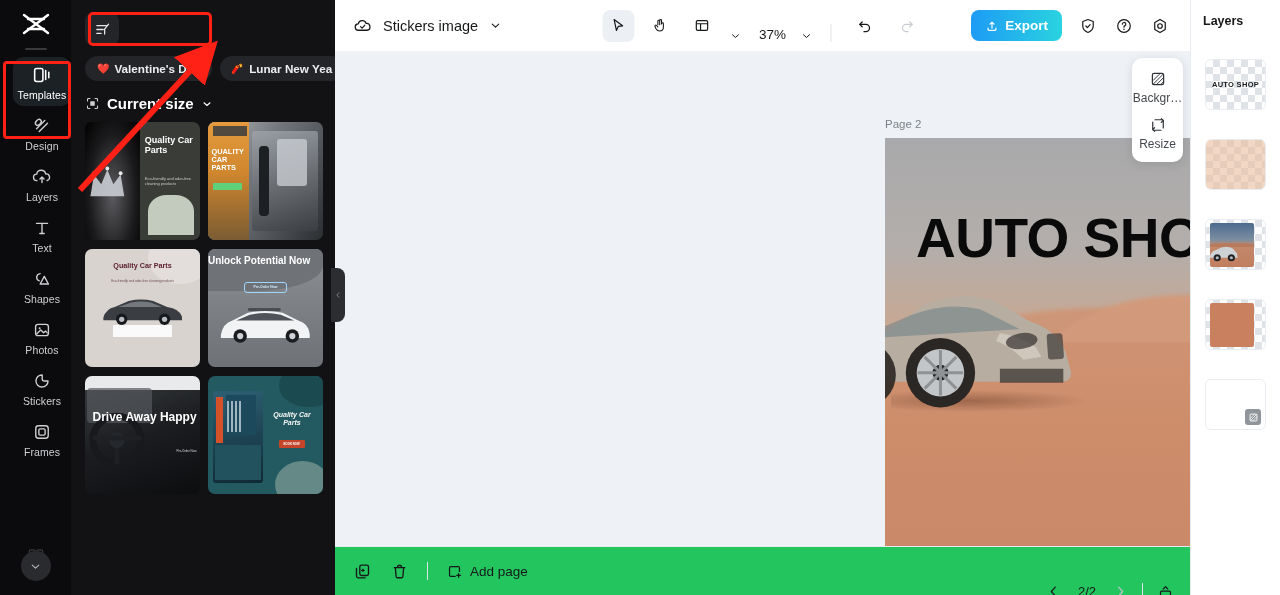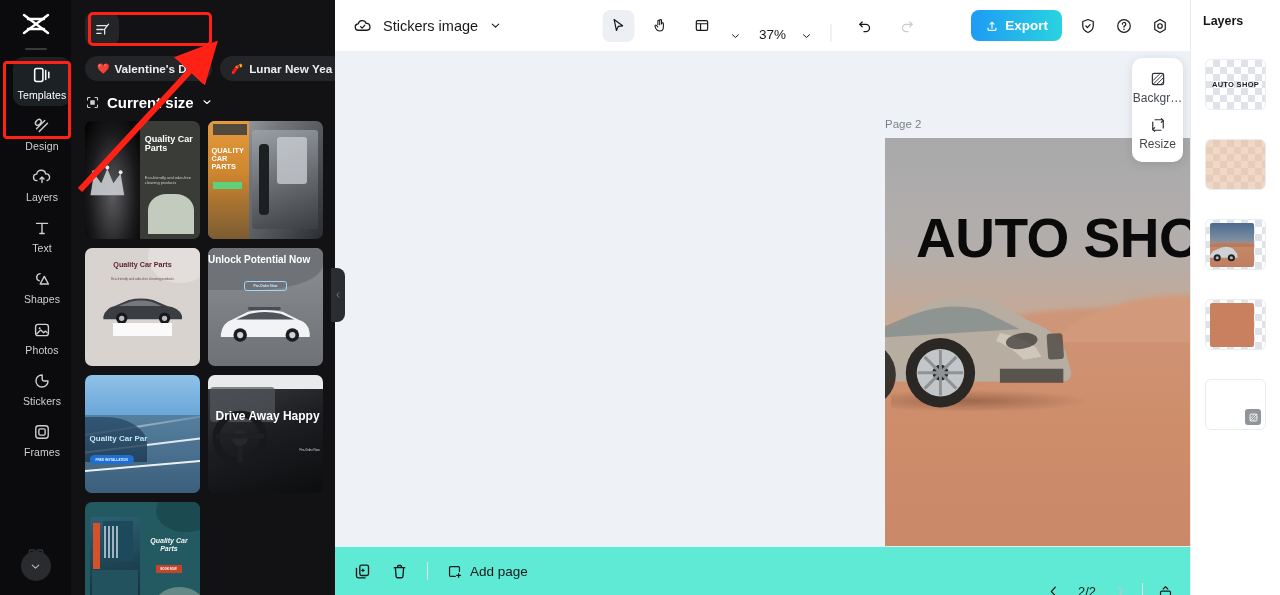--- a/index.html
+++ b/index.html
@@ -149,21 +149,21 @@
     padding: 7px 0; display: flex; flex-direction: column; align-items: center; gap: 2px;
   }
   .mini-item {
     width: 46px; padding: 5px 0 4px; display: flex; flex-direction: column;
     align-items: center; gap: 3px; border-radius: 7px; cursor: pointer;
   }
   .mini-item .ml { font-size: 12px; color: #44484d; }
 
   
   .bottombar {
-    height: 49px; flex: 0 0 49px; background: #5eead4; border-top: 1px solid #e7eaee;
+    height: 49px; flex: 0 0 49px; background: #22c55e; border-top: 1px solid #e7eaee;
     display: flex; align-items: center; padding: 0 16px 0 18px;
   }
   .bb-left { display: flex; align-items: center; gap: 18px; }
   .addpage { display: flex; align-items: center; gap: 7px; cursor: pointer; }
   .addpage .al { font-size: 13.5px; color: #17181a; }
   .bb-right { margin-left: auto; display: flex; align-items: center; gap: 12px; margin-top: 41px; }
   .pg-count { font-size: 13px; color: #17181a; min-width: 28px; text-align: center; }
 
   
   .layers {
@@ -373,30 +373,20 @@
           <path d="M4 30 Q6 18 16 15 L32 7 Q50 3 68 7 L84 15 Q95 18 96 29 L96 33 L4 33 Z" fill="#f2f3f4"></path>
           <path d="M20 15 L34 9 Q50 5.5 66 9 L80 15 Z" fill="#50545a"></path>
           <rect x="32" y="2" width="34" height="3" rx="1.4" fill="#4a4e53"></rect>
           <circle cx="24" cy="31" r="7" fill="#1b1d20"></circle>
             <circle cx="24" cy="31" r="3.2" fill="#cfd2d6"></circle>
           <circle cx="78" cy="31" r="7" fill="#1b1d20"></circle>
             <circle cx="78" cy="31" r="3.2" fill="#cfd2d6"></circle>
         </svg>
       </div>
 
-      <div class="thumb">
-        <div style="position:absolute;inset:0;background:linear-gradient(180deg,#8ec2e8 0%,#6ba6d8 34%,#3f6f9e 60%,#2d5274 100%)"></div>
-        <div style="position:absolute;left:0;top:34%;width:100%;height:66%;background:linear-gradient(180deg,#56809f 0%,#3b5f7c 100%)"></div>
-        <div style="position:absolute;left:-20%;top:42%;width:150%;height:60%;background:linear-gradient(90deg,rgba(255,255,255,.75),rgba(255,255,255,0));height:2px;transform:rotate(-9deg)"></div>
-        <div style="position:absolute;left:-10%;top:58%;width:140%;height:2px;background:rgba(255,255,255,.85);transform:rotate(-7deg)"></div>
-        <div style="position:absolute;left:-10%;top:76%;width:140%;height:2.4px;background:rgba(255,255,255,.9);transform:rotate(-5deg)"></div>
-        <div style="position:absolute;left:-6%;top:36%;width:60%;height:38%;background:linear-gradient(180deg,#2d4f6e,#203c55);border-radius:0 60% 0 0;opacity:.85"></div>
-        <div style="position:absolute;left:4%;top:50%;font-size:8px;font-weight:800;color:#bfe8f5">Quality Car Par</div>
-        <div style="position:absolute;left:4%;top:68%;font-size:3.2px;font-weight:700;color:#dff0ff;background:#1f6fd0;padding:2.5px 6px;border-radius:7px">FREE INSTALLATION</div>
-      </div>
 
       <div class="thumb">
         <div style="position:absolute;inset:0;background:linear-gradient(160deg,#3c3f43 0%,#1b1d20 50%,#0c0d0f 100%)"></div>
         <div style="position:absolute;left:0;top:0;width:100%;height:12%;background:#e9eaec"></div>
         <div style="position:absolute;left:2%;top:10%;width:56%;height:30%;background:#55585d;border-radius:4px;opacity:.7"></div>
         <svg viewBox="0 0 60 60" style="position:absolute;left:2%;top:26%;width:52%;height:56%">
           <circle cx="30" cy="30" r="24" stroke="#17191c" stroke-width="7" fill="none"></circle>
           <circle cx="30" cy="30" r="8" fill="#25282c"></circle>
           <path d="M6 28h48M30 38v16" stroke="#1e2023" stroke-width="5"></path>
         </svg>

